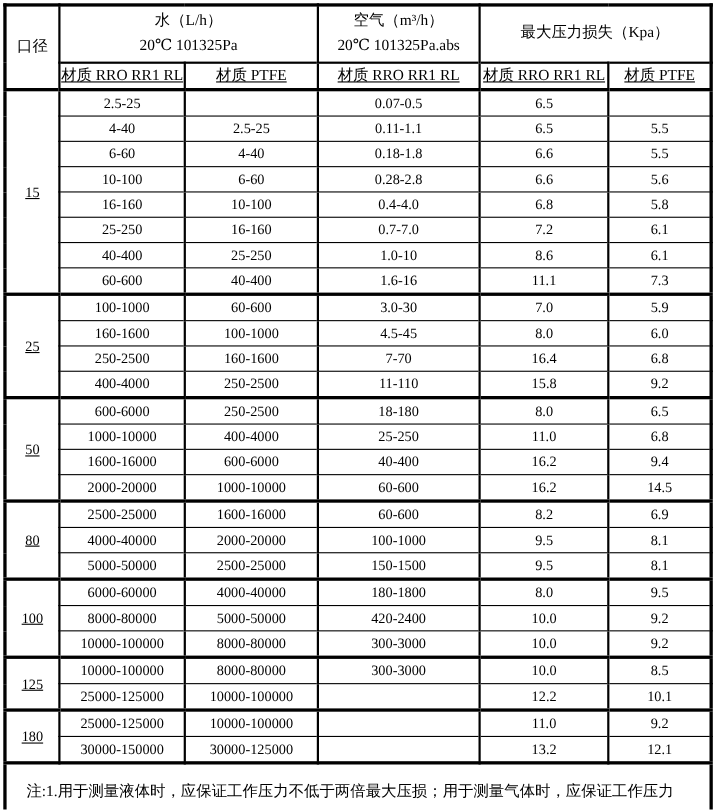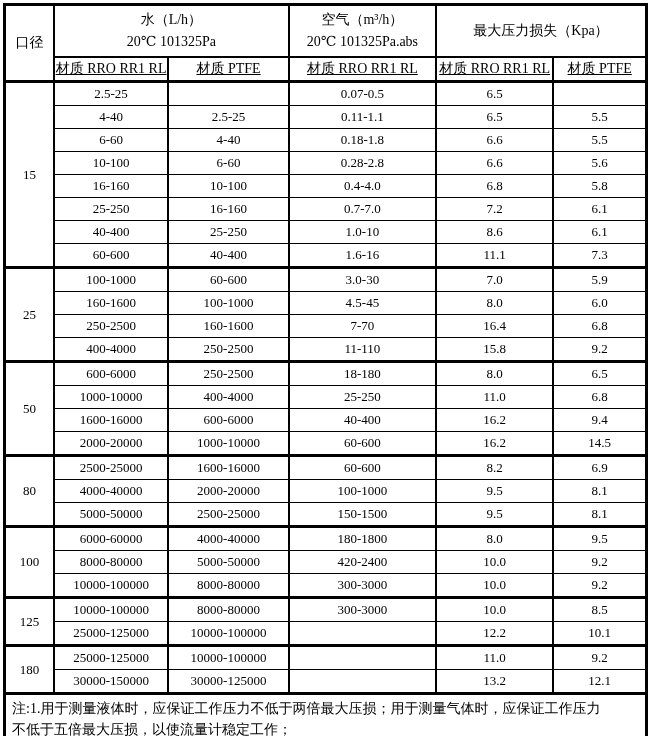--- a/index.html
+++ b/index.html
@@ -51,32 +51,33 @@
     border-top-width: 1px;
     border-bottom-width: 1px;
     font-size: 13px;
     height: 22px;
   }
   tbody tr.group-start td {
     border-top: 3px solid #000000;
   }
   tbody td.dia {
     font-size: 13px;
+    text-decoration: underline;
   }
   tfoot td.notes {
     border-top: 3px solid #000000;
     text-align: left;
     vertical-align: top;
     font-size: 14px;
     line-height: 21px;
     padding: 3px 6px 2px 6px;
     height: 60px;
     white-space: normal;
   }
-  .note-line { margin: 0; }
+  .note-line { margin: 12px; }
 </style>
 </head>
 <body>
 
 <table class="spec">
   <colgroup>
     <col style="width:7.7%">
     <col style="width:17.8%">
     <col style="width:18.8%">
     <col style="width:22.9%">

